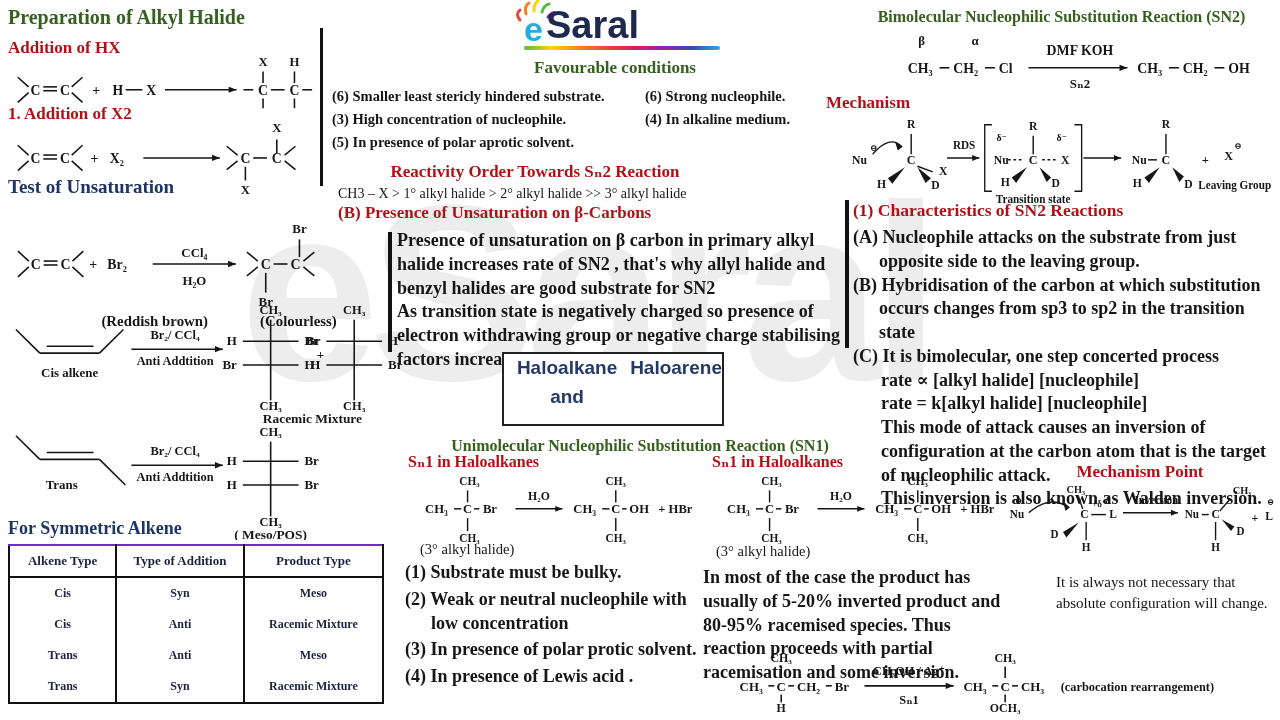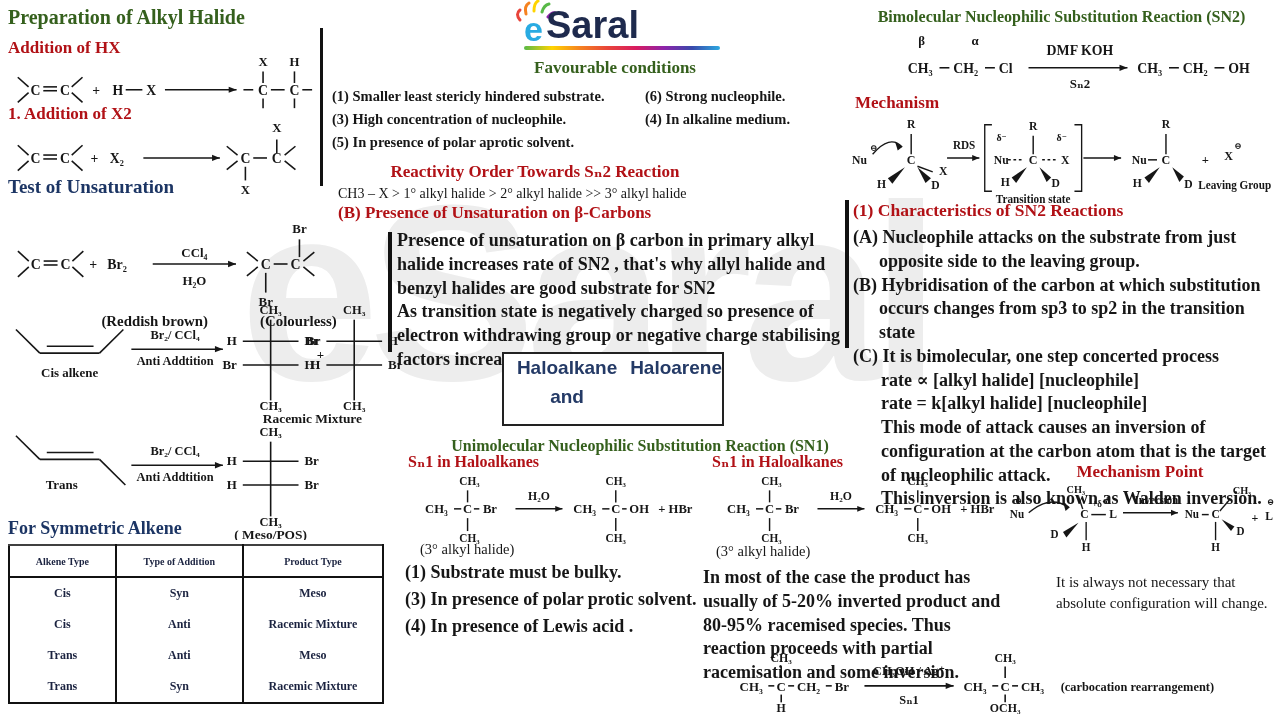--- a/index.html
+++ b/index.html
@@ -17,21 +17,21 @@
   .ctr{text-align:center;}
   .bar{background:#111;}
   svg{display:block;}
   svg text{font-family:"Liberation Serif","DejaVu Serif","DejaVu Sans",serif;}
   .hang{padding-left:26px;text-indent:-26px;}
   .ind{padding-left:28px;}
   .par{font-size:18px;font-weight:bold;line-height:1.32;}
   .cond{font-size:14.5px;font-weight:bold;margin-bottom:6px;white-space:nowrap;}
   table.sym{border-collapse:collapse;width:376px;color:#1b2340;font-weight:bold;}
   table.sym th,table.sym td{border-left:2px solid #111;border-right:2px solid #111;text-align:center;padding:2px 4px;}
-  table.sym th{border-top:2px solid #404040;border-bottom:2px solid #111;font-size:10px;height:26px;}
+  table.sym th{border-top:2px solid #6d28d9;border-bottom:2px solid #111;font-size:13px;height:26px;}
   table.sym td{font-size:12px;height:27px;border-bottom:none;border-top:none;}
   table.sym tr:last-child td{border-bottom:2px solid #111;}
   .boxtitle{border:2px solid #222;background:#fff;display:flex;flex-direction:row;justify-content:center;
     font-family:"Liberation Sans","DejaVu Sans",sans-serif;font-weight:bold;color:#243a66;font-size:19px;text-align:center;line-height:1.5;}
   .logoName{font-family:"Liberation Sans","DejaVu Sans",sans-serif;font-weight:bold;color:#1e2a4d;font-size:38px;letter-spacing:0px;}
   .logoE{font-family:"Liberation Sans","DejaVu Sans",sans-serif;font-weight:bold;color:#29abe2;font-size:34px;}
   .rainbow{height:4px;border-radius:2px;background:linear-gradient(90deg,#58b947,#ffd400,#f58220,#e8443a,#d81b60,#8e24aa,#3949ab,#2ca9e1);}
 </style>
 </head>
 <body>
@@ -233,21 +233,21 @@
     <path d="M34,19 Q38,14 41,15" stroke="#8e24aa" stroke-width="3" fill="none" stroke-linecap="round"></path>
   </svg>
   <span class="logoE abs" style="left:2px;top:8px">e</span>
   <span class="logoName abs" style="left:24px;top:2px">Saral</span>
 </div>
 <div class="abs rainbow z" style="left:524px;top:46px;width:196px"></div>
 
 <div class="abs green ctr z" style="left:455px;top:58px;width:320px;font-size:17px">Favourable conditions</div>
 
 <div class="abs z" style="left:332px;top:88px">
-  <div class="cond">(1) Smaller least stericly hindered  substrate.</div>
+  <div class="cond">(6) Smaller least stericly hindered  substrate.</div>
   <div class="cond">(3) High concentration  of nucleophile.</div>
   <div class="cond" style="margin-top:3px">(5) In presence of polar  aprotic  solvent.</div>
 </div>
 <div class="abs z" style="left:645px;top:88px">
   <div class="cond">(6) Strong nucleophile.</div>
   <div class="cond">(4) In alkaline medium.</div>
 </div>
 
 <div class="abs red ctr z" style="left:370px;top:161px;width:330px;font-size:17px">Reactivity Order Towards Sₙ2 Reaction</div>
 <div class="abs b z" style="left:338px;top:186px;font-size:14px">CH3 – X &gt; 1° alkyl halide &gt; 2° alkyl halide &gt;&gt; 3° alkyl halide</div>
@@ -288,20 +288,21 @@
       <text x="241" y="47" font-size="14" font-weight="bold" fill="#161616" text-anchor="middle">C</text>
       <text x="256" y="47" font-size="14" font-weight="bold" fill="#161616" text-anchor="start">OH</text>
       <text x="241" y="16" font-size="12.5" font-weight="bold" fill="#161616" text-anchor="middle">CH₃</text>
       <text x="241" y="78" font-size="12.5" font-weight="bold" fill="#161616" text-anchor="middle">CH₃</text>
       <text x="288" y="47" font-size="14" font-weight="bold" fill="#161616" text-anchor="start">+ HBr</text>
     </svg>
   </div>
 <div class="abs b z" style="left:420px;top:541px;font-size:14.5px">(3° alkyl halide)</div>
 <div class="abs z" style="left:405px;top:561px;width:298px">
   <div class="par hang" style="margin-bottom:3px">(1) Substrate  must  be bulky.</div>
+  <div class="par hang" style="margin-bottom:3px">(2) Weak or neutral  nucleophile  with low concentration</div>
   <div class="par hang" style="margin-bottom:3px">(3) In presence of polar  protic  solvent.</div>
   <div class="par hang">(4) In presence of Lewis  acid .</div>
 </div>
 
 <div class="abs red z" style="left:712px;top:452px;font-size:16px">Sₙ1 in Haloalkanes</div>
 <div class="abs z" style="left:700px;top:470px;width:300px;height:74px">
     <svg viewBox="0 0 332 80" preserveAspectRatio="none" style="width: 100%; height: 100%;">
       <line x1="62" y1="42" x2="70" y2="42" stroke="#161616" stroke-width="1.6" stroke-dasharray="none"></line>
       <line x1="84" y1="42" x2="90" y2="42" stroke="#161616" stroke-width="1.6" stroke-dasharray="none"></line>
       <line x1="77" y1="22" x2="77" y2="35" stroke="#161616" stroke-width="1.6" stroke-dasharray="none"></line>
@@ -373,21 +374,21 @@
       <text x="62" y="44" font-size="14" font-weight="bold" fill="#161616" text-anchor="start">CH₂</text>
       <text x="108" y="44" font-size="14" font-weight="bold" fill="#161616" text-anchor="start">Cl</text>
       <text x="190" y="26" font-size="14" font-weight="bold" fill="#161616" text-anchor="middle">DMF KOH</text>
       <text x="190" y="60" font-size="13" font-weight="bold" fill="#161616" text-anchor="middle">Sₙ2</text>
       <text x="248" y="44" font-size="14" font-weight="bold" fill="#161616" text-anchor="start">CH₃</text>
       <text x="294" y="44" font-size="14" font-weight="bold" fill="#161616" text-anchor="start">CH₂</text>
       <text x="340" y="44" font-size="14" font-weight="bold" fill="#161616" text-anchor="start">OH</text>
     </svg>
   </div>
 
-<div class="abs red z" style="left:855px;top:93px;font-size:17px">Mechanism</div>
+<div class="abs red z" style="left:826px;top:93px;font-size:17px">Mechanism</div>
 <div class="abs z" style="left:843px;top:110px;width:436px;height:96px">
     <svg viewBox="0 0 486 104" preserveAspectRatio="none" style="width: 100%; height: 100%;">
       <line x1="76" y1="26" x2="76" y2="48" stroke="#161616" stroke-width="1.6" stroke-dasharray="none"></line>
       <line x1="83" y1="61" x2="100" y2="67" stroke="#161616" stroke-width="1.6" stroke-dasharray="none"></line>
       <line x1="116" y1="52" x2="152" y2="52" stroke="#161616" stroke-width="1.6" stroke-dasharray="none"></line>
       <polygon points="152,52 144,48.8 144,55.2" fill="#161616"></polygon>
       <line x1="212" y1="28" x2="212" y2="48" stroke="#161616" stroke-width="1.6" stroke-dasharray="none"></line>
       <line x1="184" y1="54" x2="200" y2="54" stroke="#161616" stroke-width="1.6" stroke-dasharray="3,3"></line>
       <line x1="222" y1="54" x2="238" y2="54" stroke="#161616" stroke-width="1.6" stroke-dasharray="3,3"></line>
       <line x1="268" y1="52" x2="310" y2="52" stroke="#161616" stroke-width="1.6" stroke-dasharray="none"></line>

